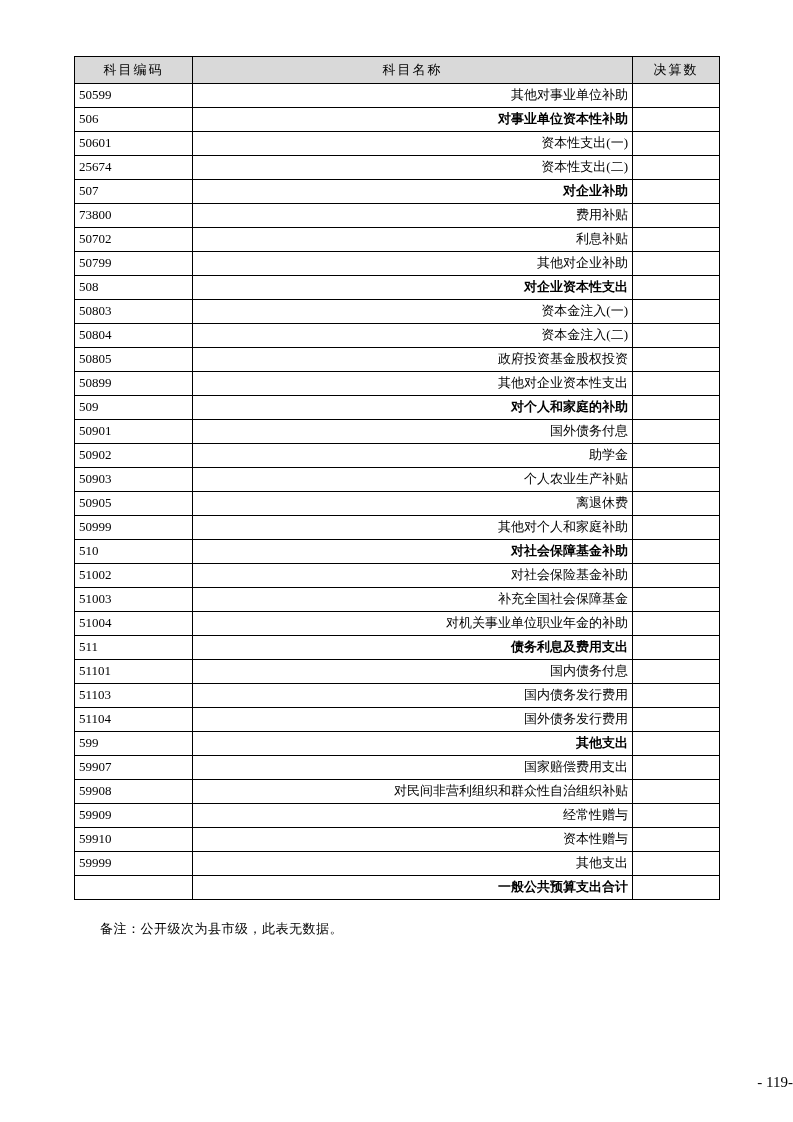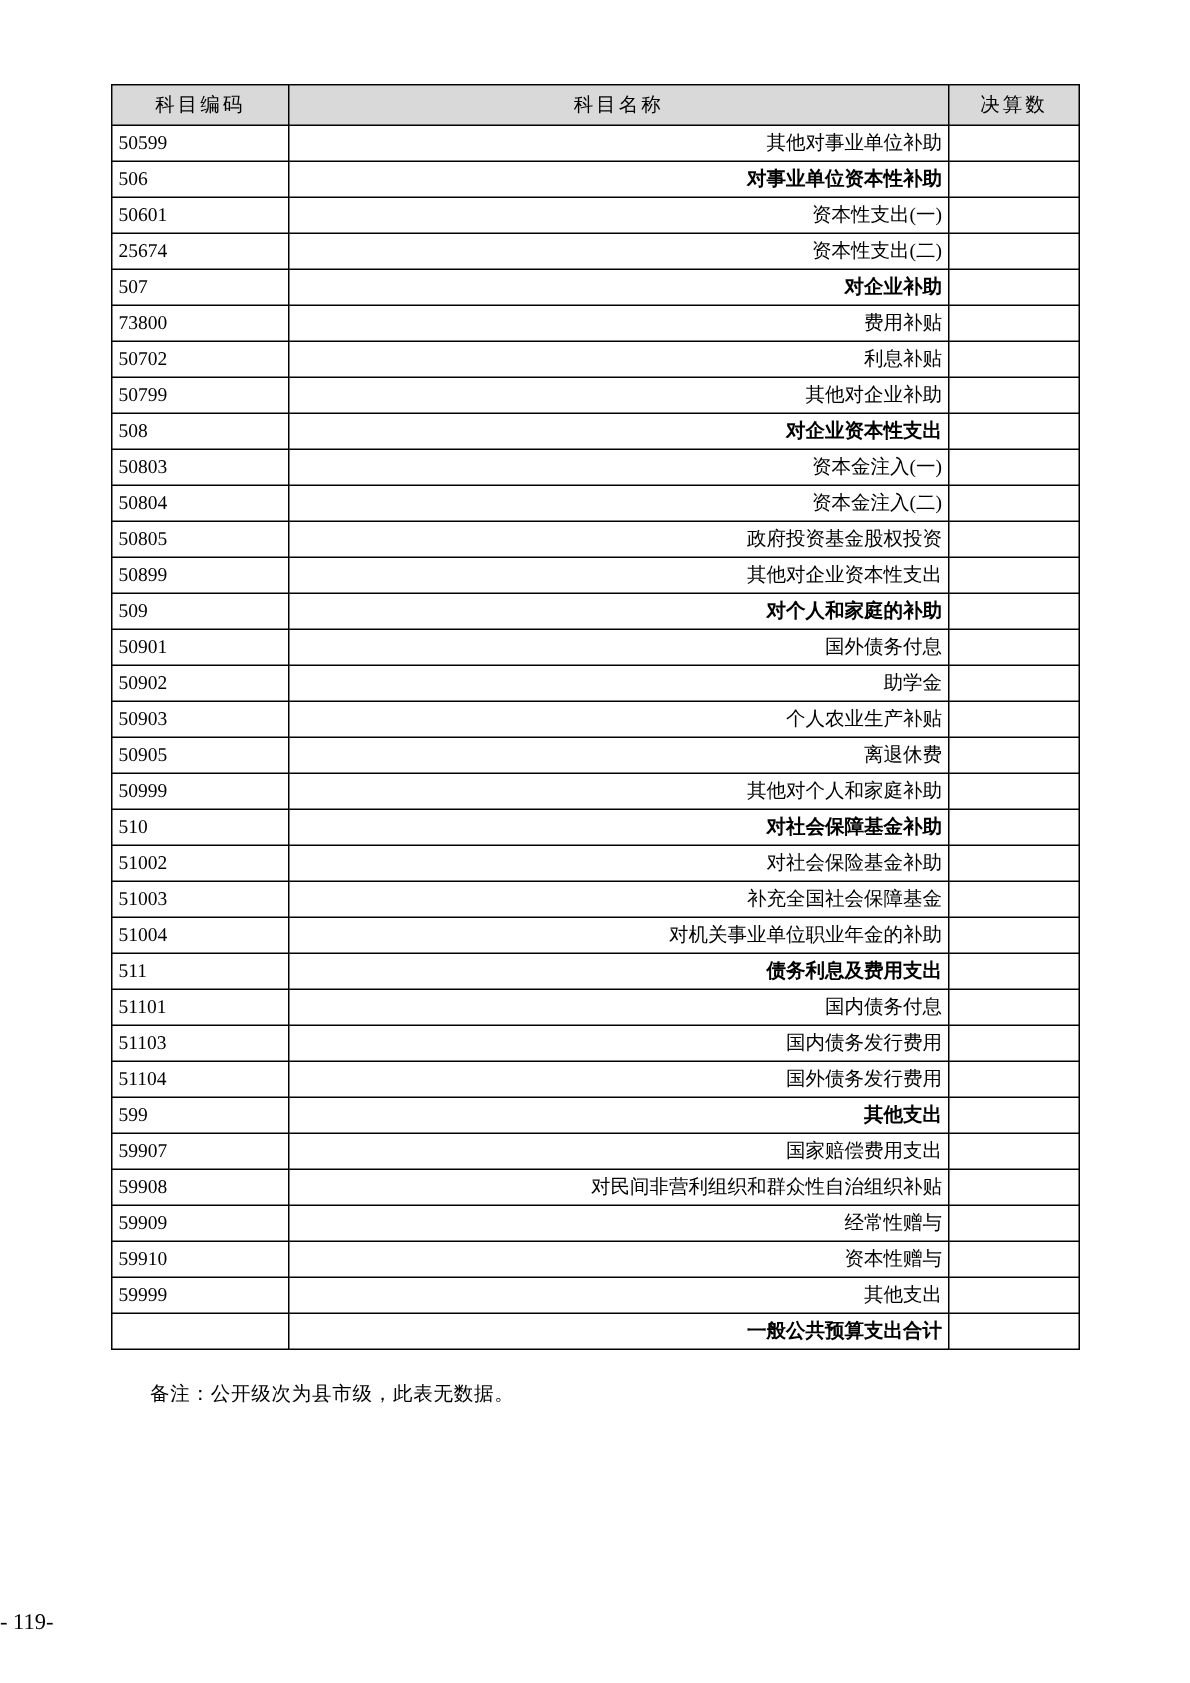--- a/index.html
+++ b/index.html
@@ -76,21 +76,21 @@
     top: 920px;
     font-size: 13px;
     letter-spacing: 0.5px;
     margin-left: 26px;
   }
   .page-number {
     position: absolute;
     left: 0;
     width: 793px;
     top: 1074px;
-    text-align: left;
+    text-align: right;
     font-size: 15px;
     font-family: "Liberation Serif", "DejaVu Serif", serif;
   }
 </style>
 </head>
 <body>
 
 <div class="page">
 
   <div class="table-wrap">

